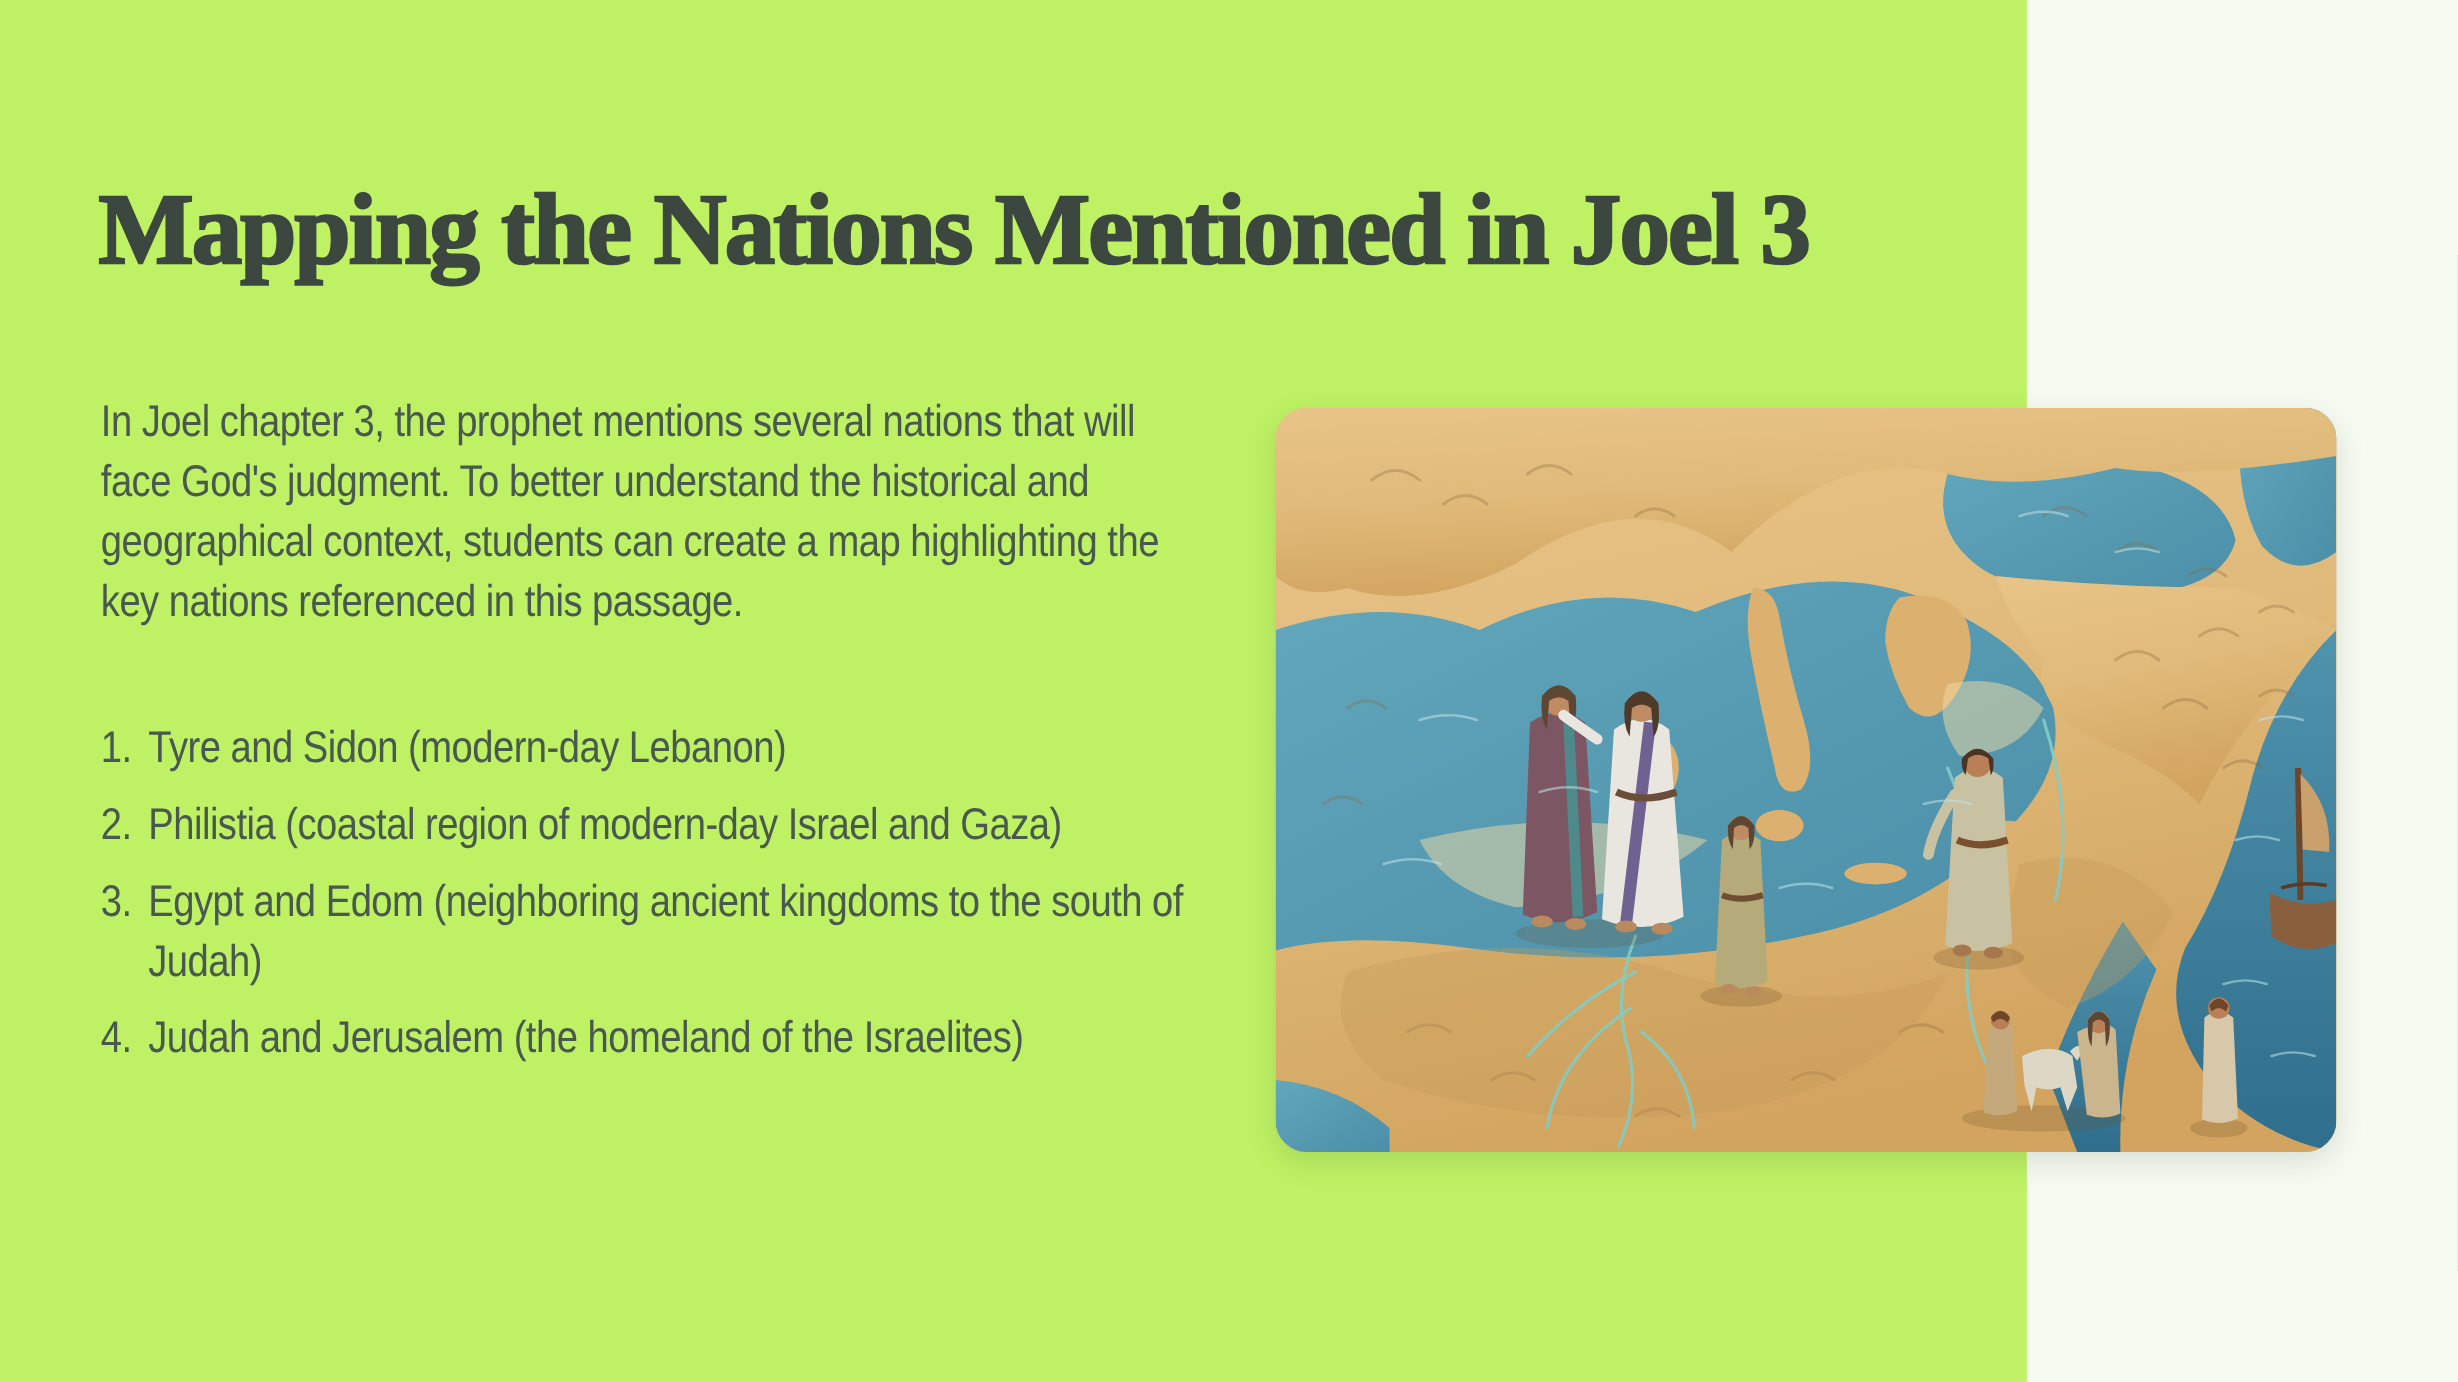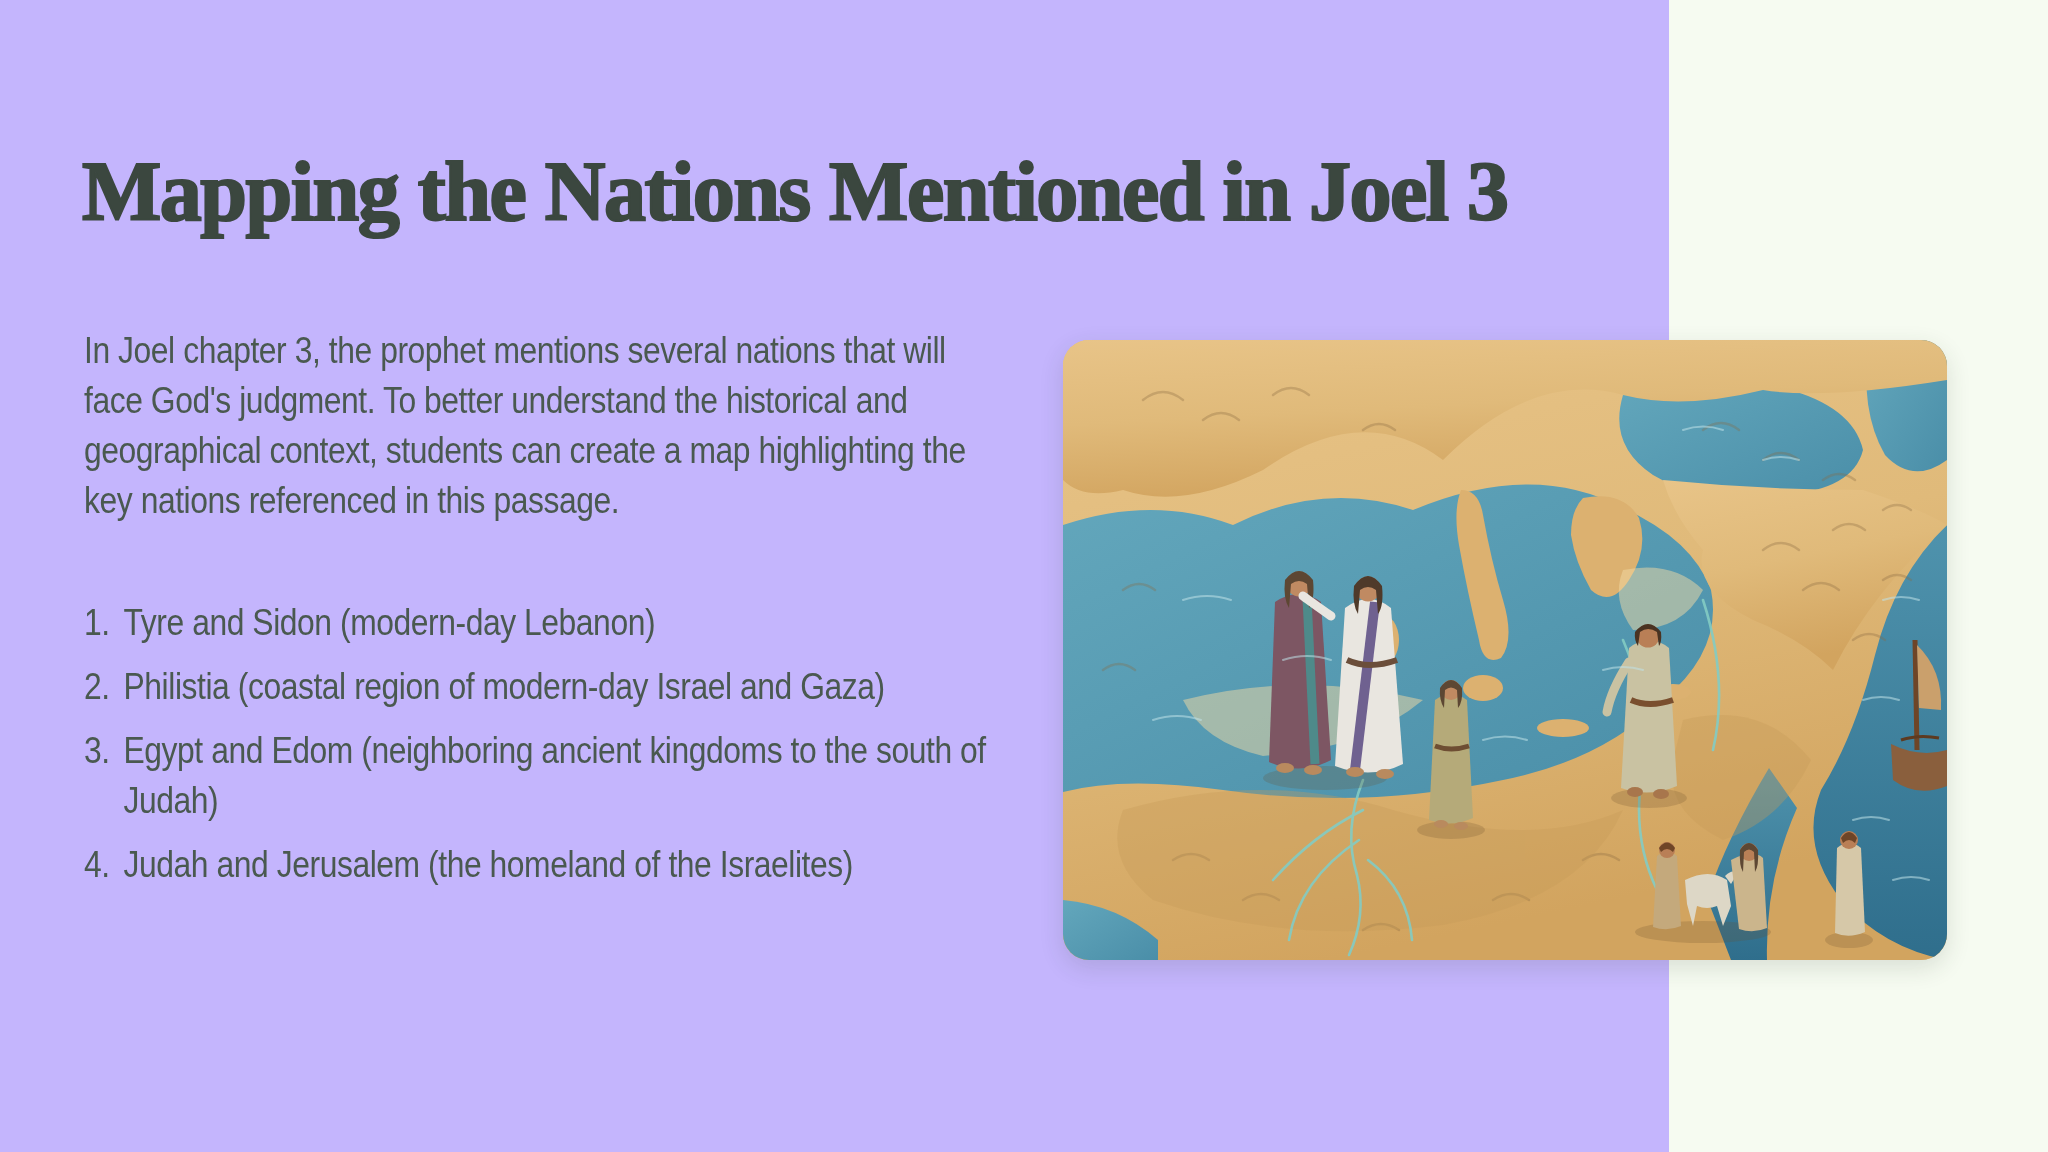--- a/index.html
+++ b/index.html
@@ -3,21 +3,22 @@
 <meta charset="utf-8">
 <style>
   html,body{margin:0;padding:0;}
   body{
     width:2048px;height:1152px;
     font-family:"Liberation Sans","DejaVu Sans",sans-serif;
     background:#f6fbf1;overflow:hidden;
   }
   .slide{
     position:relative;width:1669px;height:1152px;
-    background:#c4b5fd;
+    background:#bef264;
+    padding-left:20px;
   }
   .slide-title{
     position:absolute;left:82px;top:146px;margin:0;
     width:1800px;
     font-family:"Liberation Serif","DejaVu Serif",serif;
     font-weight:700;
     font-size:84px;line-height:1.1;
     letter-spacing:-1.5px;
     color:#3b473f;
     -webkit-text-stroke:2.2px #3b473f;

